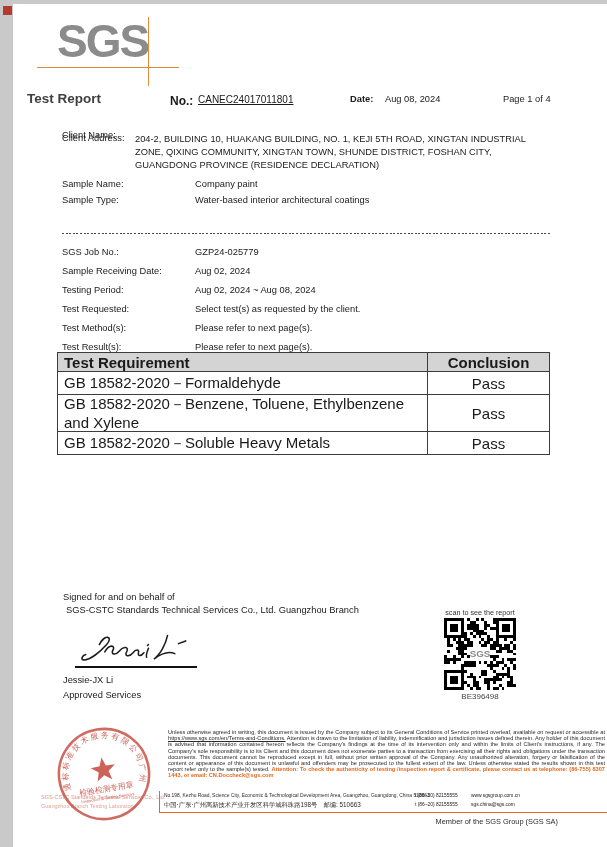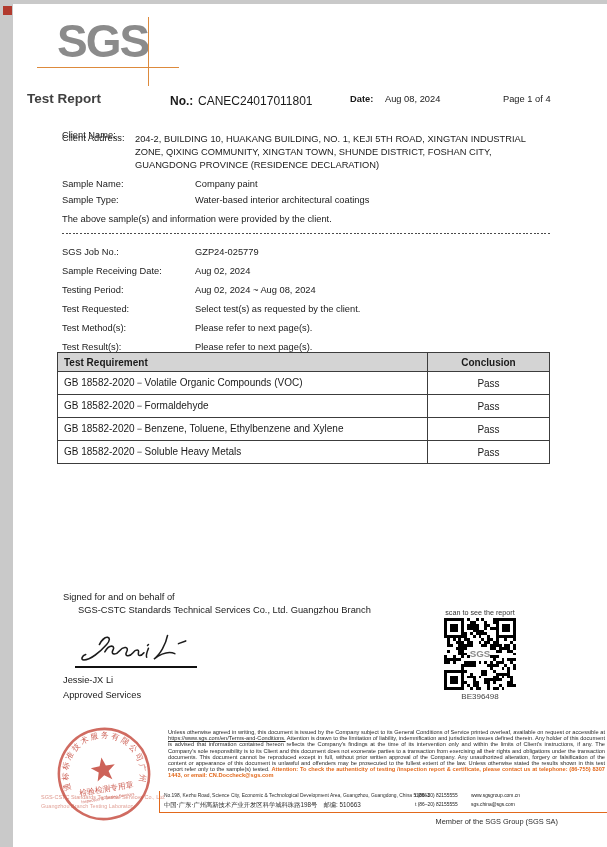--- a/index.html
+++ b/index.html
@@ -10,21 +10,21 @@
   .corner-marker { position:absolute; left:3px; top:6px; width:9px; height:9px; background:#b23a2e; }
 
   
   .logo-text { left:44px; top:12px; font-size:46px; font-weight:bold; color:#8b8b8b; letter-spacing:-2px; line-height:50px; }
   .crop-h { left:24px; top:63px; width:142px; height:1px; background:#dd8a3c; }
   .crop-v { left:135px; top:13px; width:1px; height:69px; background:#dd8a3c; }
 
   
   .title { left:14px; top:87px; font-size:13.5px; font-weight:bold; color:#404040; }
   .no-label { left:157px; top:90px; font-size:12px; font-weight:bold; }
-  .no-value { left:185px; top:90px; font-size:12px; }
+  .no-value { left:185px; top:90px; font-size:10px;text-decoration:underline; }
   .date-label { left:337px; top:90px; font-size:9.3px; font-weight:bold; }
   .date-value { left:372px; top:90px; font-size:9.3px; }
   .page-num { left:490px; top:90px; font-size:9.3px; }
 
   .lbl { font-size:9.3px; color:#1a1a1a; }
   .val { font-size:9.3px; color:#1a1a1a; }
 
   .client-name-label { left:49px; top:126px; }
   .client-name-value { left:122px; top:110px; }
   .client-addr-label { left:49px; top:129px; }
@@ -37,29 +37,29 @@
   .sample-note { left:49px; top:210px; }
 
   .dash-sep { left:49px; top:229px; width:489px; height:1px;
     background:repeating-linear-gradient(90deg,#4a4a4a 0,#4a4a4a 2px,transparent 2px,transparent 3.6px); }
 
   .detail-row { left:49px; width:500px; height:19px; }
   .detail-row .dlabel { position:absolute; left:0; top:0; }
   .detail-row .dvalue { position:absolute; left:133px; top:0; }
 
   
-  table.results { position:absolute; left:44px; top:348px; width:493px; border-collapse:collapse; font-size:10px; }
+  table.results { position:absolute; left:44px; top:348px; width:493px; border-collapse:collapse; font-size:15px; }
   table.results th, table.results td { border:1px solid #3c3c3c; }
   table.results th { background:#d4d4d4; font-weight:bold; height:19px; text-align:left; padding:0 6px; }
   table.results th.conc, table.results td.conc { text-align:center; width:122px; }
   table.results td { height:23px; padding:0 6px; }
 
   
   .sig-line1 { left:50px; top:588px; }
-  .sig-line2 { left:53px; top:601px;margin-left:12px; }
+  .sig-line2 { left:53px; top:601px; }
   .sig-svg { left:60px; top:626px; }
   .sig-rule { left:62px; top:662px; width:122px; height:2px; background:#111; }
   .sig-name { left:50px; top:671px; }
   .sig-role { left:50px; top:686px; }
 
   
   .qr-caption { left:431px; top:604px; width:72px; text-align:center; font-size:7.2px; color:#333; }
   .qr-box { left:431px; top:614px; }
   .qr-code-text { left:431px; top:688px; width:72px; text-align:center; font-size:8px; color:#444; }
 
@@ -101,21 +101,20 @@
   <span class="abs page-num">Page 1 of 4</span>
 
   <span class="abs lbl client-name-label">Client Name:</span>
   <span class="abs lbl client-addr-label">Client Address:</span>
   <span class="abs val client-addr-value">204-2, BUILDING 10, HUAKANG BUILDING, NO. 1, KEJI 5TH ROAD, XINGTAN INDUSTRIAL ZONE, QIXING COMMUNITY, XINGTAN TOWN, SHUNDE DISTRICT, FOSHAN CITY, GUANGDONG PROVINCE (RESIDENCE DECLARATION)</span>
 
   <span class="abs lbl sample-name-label">Sample Name:</span>
   <span class="abs val sample-name-value">Company paint</span>
   <span class="abs lbl sample-type-label">Sample Type:</span>
   <span class="abs val sample-type-value">Water-based interior architectural coatings</span>
-  <span class="abs val sample-note">The above sample(s) and information were provided by the client.</span>
   <div class="abs dash-sep"></div>
 
   <div class="abs detail-row" style="top:243px">
     <span class="lbl dlabel">SGS Job No.:</span>
     <span class="val dvalue">GZP24-025779</span>
   </div>
   <div class="abs detail-row" style="top:262px">
     <span class="lbl dlabel">Sample Receiving Date:</span>
     <span class="val dvalue">Aug 02, 2024</span>
   </div>
@@ -137,24 +136,20 @@
   </div>
 
   <table class="results">
     <thead>
       <tr>
         <th>Test Requirement</th>
         <th class="conc">Conclusion</th>
       </tr>
     </thead>
     <tbody>
-      <tr>
-        <td>GB 18582-2020－Volatile Organic Compounds (VOC)</td>
-        <td class="conc">Pass</td>
-      </tr>
       <tr>
         <td>GB 18582-2020－Formaldehyde</td>
         <td class="conc">Pass</td>
       </tr>
       <tr>
         <td>GB 18582-2020－Benzene, Toluene, Ethylbenzene and Xylene</td>
         <td class="conc">Pass</td>
       </tr>
       <tr>
         <td>GB 18582-2020－Soluble Heavy Metals</td>

